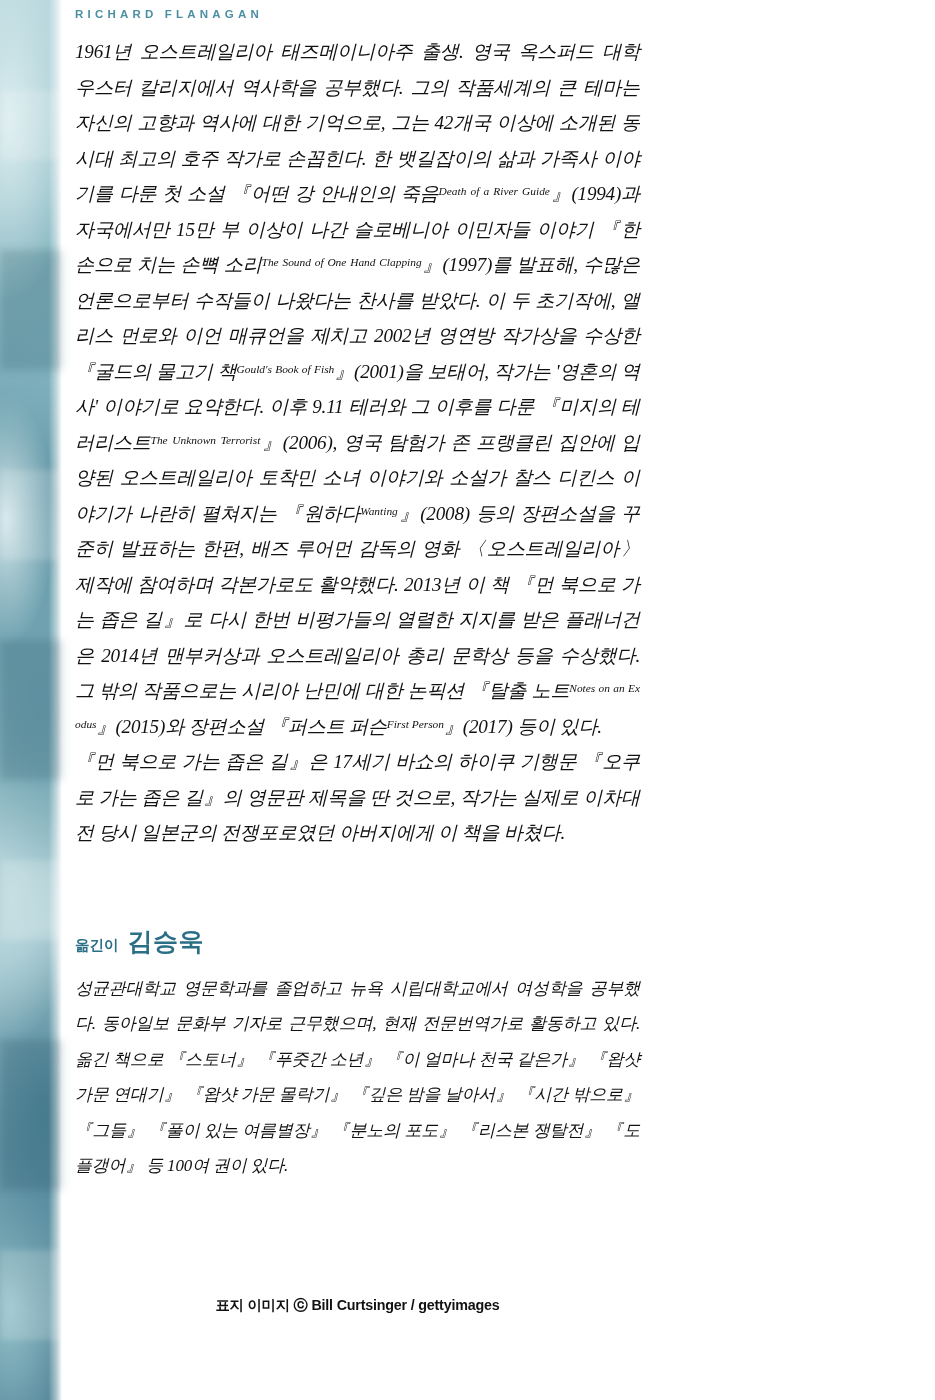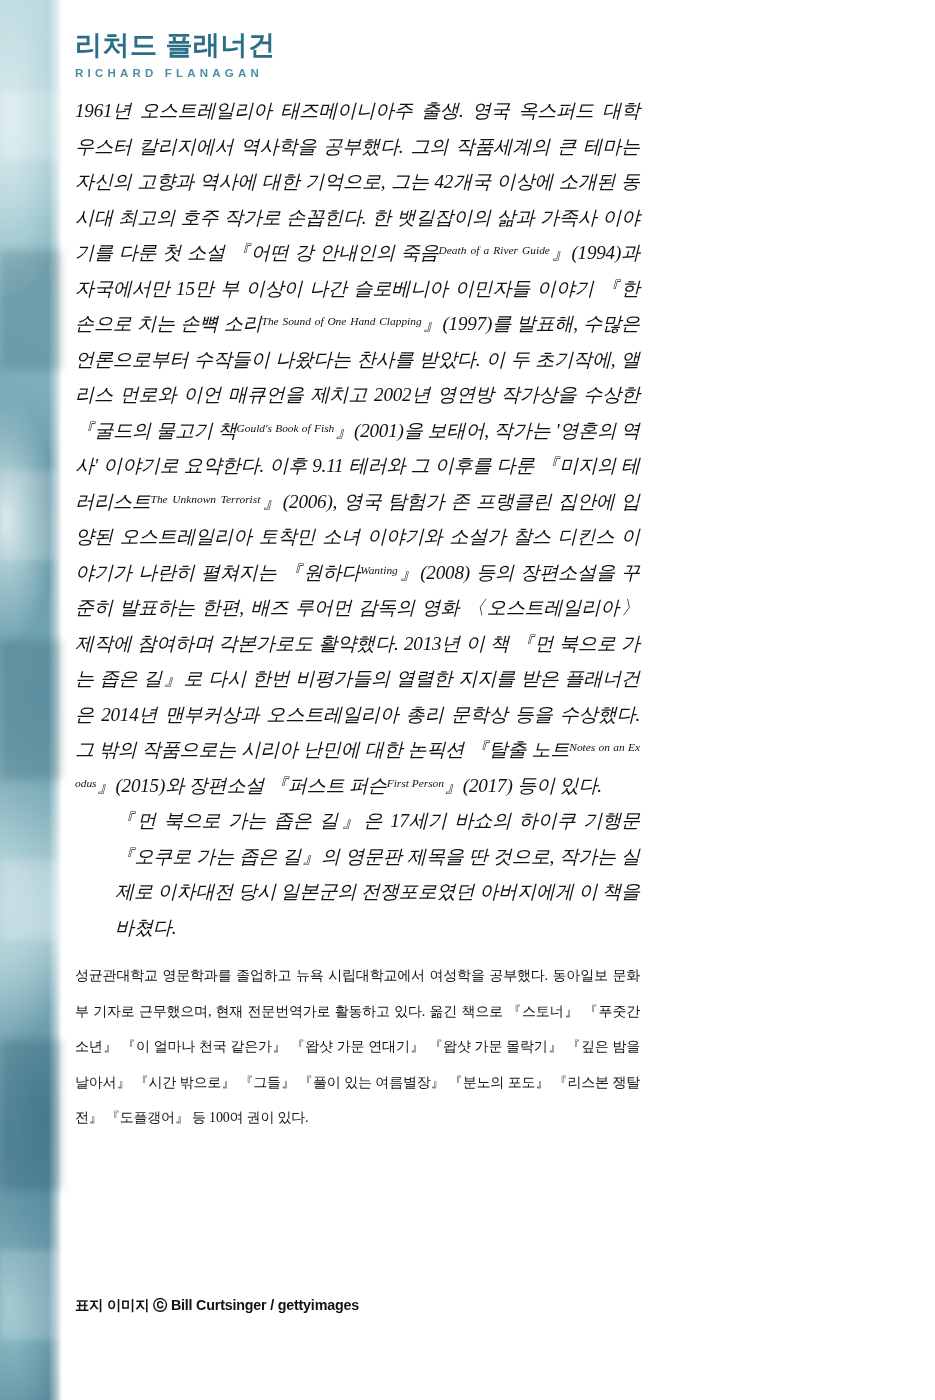--- a/index.html
+++ b/index.html
@@ -86,21 +86,21 @@
     text-align: justify;
     text-justify: inter-character;
     letter-spacing: -0.2px;
     word-break: break-all;
     font-style: italic;
   }
   .bio p {
     margin: 0;
     text-indent: 0;
   }
-  .bio p + p { margin-top: 0; margin-left: 40px; }
+  .bio p + p { margin-top: 0; }
 
   sup.orig {
     font-size: 11.4px;
     line-height: 0;
     vertical-align: 0.42em;
     letter-spacing: 0;
     font-family: "Liberation Serif", serif;
   }
 
   
@@ -118,34 +118,36 @@
     letter-spacing: 0px;
   }
   .translator-name {
     font-size: 25px;
     font-family: "Liberation Sans", sans-serif;
     font-weight: 700;
     letter-spacing: 0.5px;
   }
   .translator-bio {
     margin-top: 13px;
-    font-size: 14px;
+    font-size: 17px;
     line-height: 35.5px;
     text-align: justify;
     letter-spacing: -0.2px;
     word-break: break-all;
+    font-style: italic;
   }
   .translator-bio p { margin: 0; }
 
   
   .credits {
     position: absolute;
     left: 0;
     top: 1293px;
     width: 565px;
+    text-align: center;
     font-family: "Liberation Sans", sans-serif;
     font-size: 14.3px;
     font-weight: 700;
     color: #111111;
     line-height: 25px;
     letter-spacing: -0.2px;
   }
   .credits .line2 { font-weight: 700; }
 </style>
 </head>
@@ -157,29 +159,32 @@
   <div class="streak" style="top:470px;height:90px;"></div>
   <div class="dark" style="top:640px;height:140px;"></div>
   <div class="streak" style="top:860px;height:80px;"></div>
   <div class="dark" style="top:1040px;height:150px;"></div>
   <div class="streak" style="top:1250px;height:90px;"></div>
 </div>
 
 <div class="page">
 
   <div class="author-block">
-    <div class="author-ko">리처드 플래너건</div>
     <div class="author-en">RICHARD FLANAGAN</div>
   </div>
 
   <div class="bio">
     <p>1961년 오스트레일리아 태즈메이니아주 출생. 영국 옥스퍼드 대학 우스터 칼리지에서 역사학을 공부했다. 그의 작품세계의 큰 테마는 자신의 고향과 역사에 대한 기억으로, 그는 42개국 이상에 소개된 동시대 최고의 호주 작가로 손꼽힌다. 한 뱃길잡이의 삶과 가족사 이야기를 다룬 첫 소설 『어떤 강 안내인의 죽음<sup class="orig">Death of a River Guide</sup>』(1994)과 자국에서만 15만 부 이상이 나간 슬로베니아 이민자들 이야기 『한 손으로 치는 손뼉 소리<sup class="orig">The Sound of One Hand Clapping</sup>』(1997)를 발표해, 수많은 언론으로부터 수작들이 나왔다는 찬사를 받았다. 이 두 초기작에, 앨리스 먼로와 이언 매큐언을 제치고 2002년 영연방 작가상을 수상한 『굴드의 물고기 책<sup class="orig">Gould's Book of Fish</sup>』(2001)을 보태어, 작가는 '영혼의 역사' 이야기로 요약한다. 이후 9.11 테러와 그 이후를 다룬 『미지의 테러리스트<sup class="orig">The Unknown Terrorist</sup>』(2006), 영국 탐험가 존 프랭클린 집안에 입양된 오스트레일리아 토착민 소녀 이야기와 소설가 찰스 디킨스 이야기가 나란히 펼쳐지는 『원하다<sup class="orig">Wanting</sup>』(2008) 등의 장편소설을 꾸준히 발표하는 한편, 배즈 루어먼 감독의 영화 〈오스트레일리아〉 제작에 참여하며 각본가로도 활약했다. 2013년 이 책 『먼 북으로 가는 좁은 길』로 다시 한번 비평가들의 열렬한 지지를 받은 플래너건은 2014년 맨부커상과 오스트레일리아 총리 문학상 등을 수상했다. 그 밖의 작품으로는 시리아 난민에 대한 논픽션 『탈출 노트<sup class="orig">Notes on an Exodus</sup>』(2015)와 장편소설 『퍼스트 퍼슨<sup class="orig">First Person</sup>』(2017) 등이 있다.</p>
     <p>『먼 북으로 가는 좁은 길』은 17세기 바쇼의 하이쿠 기행문 『오쿠로 가는 좁은 길』의 영문판 제목을 딴 것으로, 작가는 실제로 이차대전 당시 일본군의 전쟁포로였던 아버지에게 이 책을 바쳤다.</p>
   </div>
 
+  <div class="translator-line">
+    <span class="translator-label">옮긴이</span>
+    <span class="translator-name">김승욱</span>
+  </div>
 
   <div class="translator-bio">
     <p>성균관대학교 영문학과를 졸업하고 뉴욕 시립대학교에서 여성학을 공부했다. 동아일보 문화부 기자로 근무했으며, 현재 전문번역가로 활동하고 있다. 옮긴 책으로 『스토너』 『푸줏간 소년』 『이 얼마나 천국 같은가』 『왑샷 가문 연대기』 『왑샷 가문 몰락기』 『깊은 밤을 날아서』 『시간 밖으로』 『그들』 『풀이 있는 여름별장』 『분노의 포도』 『리스본 쟁탈전』 『도플갱어』 등 100여 권이 있다.</p>
   </div>
 
   <div class="credits">
     <div class="line1">표지 이미지 ⓒ Bill Curtsinger / gettyimages</div>
   </div>
 
 </div>

